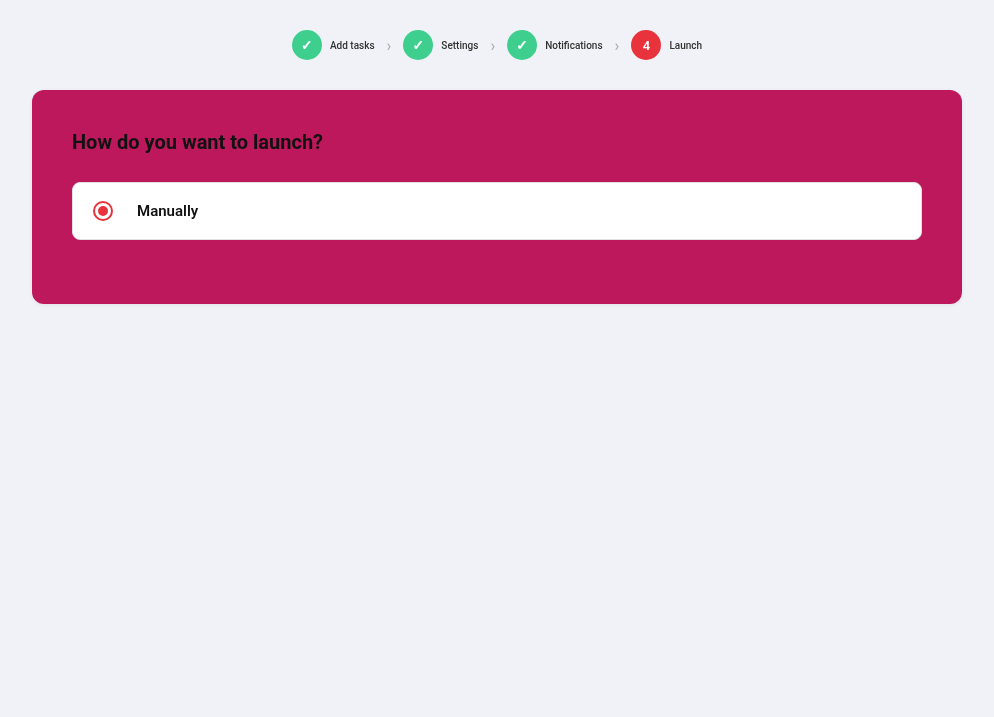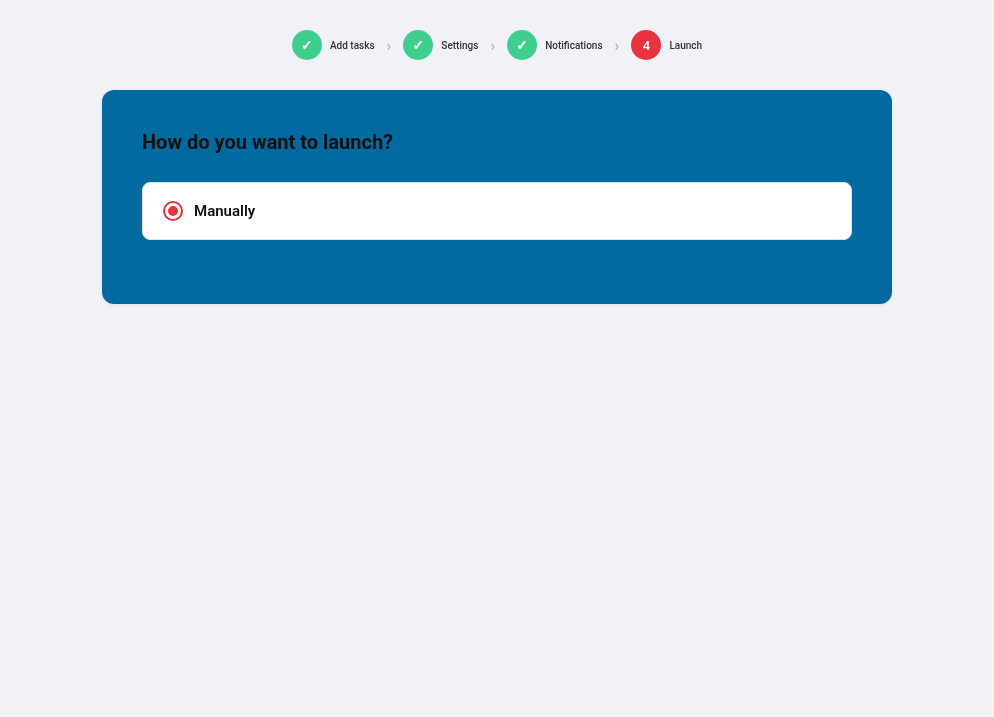--- a/index.html
+++ b/index.html
@@ -67,24 +67,24 @@
     }
 
     .step-chevron {
       color: #aaa;
       font-size: 16px;
       margin: 0 12px;
     }
 
     
     .card {
-      background: #0369a1;
+      background: #be185d;
       border-radius: 12px;
       padding: 40px 40px 50px 40px;
-      width: 790px;
+      width: 930px;
       box-shadow: 0 1px 4px rgba(0,0,0,0.07);
     }
 
     .card-title {
       font-size: 20px;
       font-weight: 700;
       color: #111;
       margin-bottom: 28px;
     }
 
@@ -101,21 +101,21 @@
     }
 
     .option-box.selected {
       border-color: #e0e0e0;
       background: white;
     }
 
     .option-left {
       display: flex;
       align-items: center;
-      gap: 11px;
+      gap: 24px;
     }
 
     .radio-outer {
       width: 20px;
       height: 20px;
       border-radius: 50%;
       border: 2px solid #ccc;
       display: flex;
       align-items: center;
       justify-content: center;

